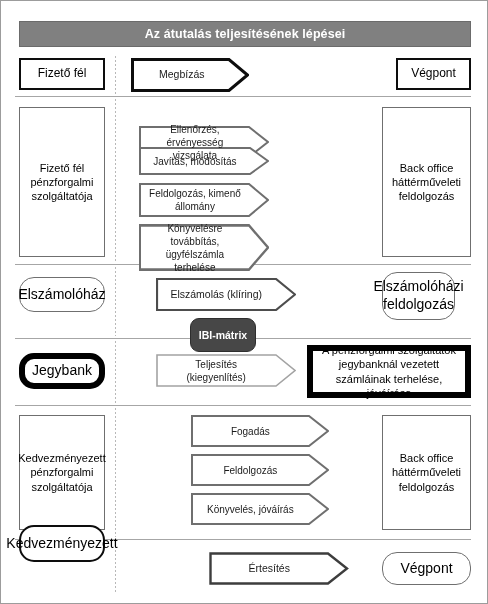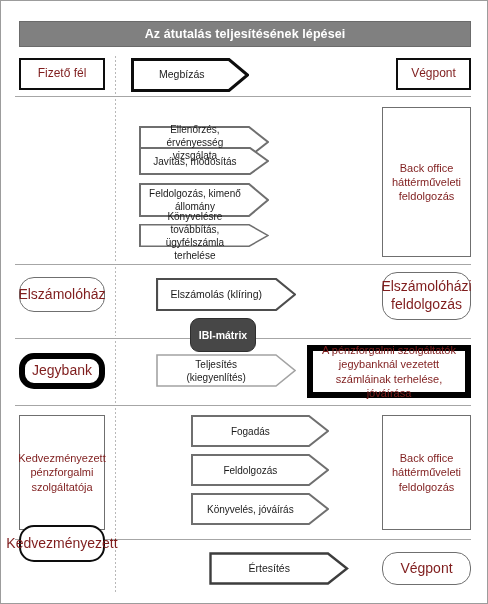--- a/index.html
+++ b/index.html
@@ -59,21 +59,21 @@
 
   
   .box {
     position: absolute;
     box-sizing: border-box;
     background: #ffffff;
     display: flex;
     align-items: center;
     justify-content: center;
     text-align: center;
-    color: #7f1d1d;
+    color: #000000;
     line-height: 1.28;
   }
   .box.thick  { border: 2.5px solid #0d0d0d; }
   .box.medium { border: 1.6px solid #6f6f6f; }
   .box.thin   { border: 6px solid #000000; }
 
   
   .arrow {
     position: absolute;
     box-sizing: border-box;
@@ -144,20 +144,21 @@
 
   <div class="arrow fs105" style="left:130px; top:57px; width:118px; height:34px;">
     <svg viewBox="0 0 118 34" preserveAspectRatio="none">
       <polygon points="1.5,1.5 98,1.5 116.5,17 98,32.5 1.5,32.5" fill="#ffffff" stroke="#0d0d0d" stroke-width="3" stroke-linejoin="miter"></polygon>
     </svg>
     <span class="alabel">Megbízás</span>
   </div>
 
   <div class="box thick fs12" style="left:395px; top:57px; width:75px; height:32px;">Végpont</div>
 
+  <div class="box medium fs11" style="left:18px; top:106px; width:86px; height:150px; padding:0 5px;">Fizető fél pénzforgalmi szolgáltatója</div>
 
   <div class="arrow fs10" style="left:138px; top:106px; width:130px; height:32px;margin-top:19px;">
     <svg viewBox="0 0 130 32" preserveAspectRatio="none">
       <polygon points="1,1 110,1 129,16 110,31 1,31" fill="#ffffff" stroke="#6f6f6f" stroke-width="2" stroke-linejoin="miter"></polygon>
     </svg>
     <span class="alabel">Ellenőrzés, érvényesség vizsgálata</span>
   </div>
 
   <div class="arrow fs10" style="left:138px; top:182px; width:130px; height:34px;">
     <svg viewBox="0 0 130 34" preserveAspectRatio="none">
@@ -166,39 +167,39 @@
     <span class="alabel">Feldolgozás, kimenő állomány</span>
   </div>
 
   <div class="arrow fs10" style="left:138px; top:146px; width:130px; height:28px;">
     <svg viewBox="0 0 130 28" preserveAspectRatio="none">
       <polygon points="1,1 111,1 129,14 111,27 1,27" fill="#ffffff" stroke="#6f6f6f" stroke-width="2" stroke-linejoin="miter"></polygon>
     </svg>
     <span class="alabel">Javítás, módosítás</span>
   </div>
 
-  <div class="arrow fs10" style="left:138px; top:223px; width:130px; height:23px;">
+  <div class="arrow fs10" style="left:138px; top:223px; width:130px; height:47px;">
     <svg viewBox="0 0 130 33" preserveAspectRatio="none">
       <polygon points="1,1 110,1 129,16.5 110,32 1,32" fill="#ffffff" stroke="#6f6f6f" stroke-width="2" stroke-linejoin="miter"></polygon>
     </svg>
     <span class="alabel">Könyvelésre továbbítás, ügyfélszámla terhelése</span>
   </div>
 
   <div class="box medium fs11" style="left:381px; top:106px; width:89px; height:150px; padding:0 5px;">Back office háttérműveleti feldolgozás</div>
 
   <div class="box medium fs115" style="left:18px; top:276px; width:86px; height:35px;">Elszámolóház</div>
 
   <div class="arrow fs105" style="left:155px; top:277px; width:140px; height:33px;">
     <svg viewBox="0 0 140 33" preserveAspectRatio="none">
       <polygon points="1,1 120,1 139,16.5 120,32 1,32" fill="#ffffff" stroke="#4d4d4d" stroke-width="2.2" stroke-linejoin="miter"></polygon>
     </svg>
     <span class="alabel">Elszámolás (klíring)</span>
   </div>
 
-  <div class="box medium fs115" style="left:381px; top:271px; width:89px; height:48px; padding:0 4px;">Elszámolóházi feldolgozás</div>
+  <div class="box medium fs115" style="left:381px; top:271px; width:73px; height:48px; padding:0 4px;">Elszámolóházi feldolgozás</div>
 
   <div class="ibi" style="left:189px; top:317px; width:66px; height:34px;">IBI-mátrix</div>
 
   <div class="box thin fs115" style="left:18px; top:352px; width:86px; height:36px;">Jegybank</div>
 
   <div class="arrow fs10" style="left:155px; top:353px; width:140px; height:33px;">
     <svg viewBox="0 0 140 33" preserveAspectRatio="none">
       <polygon points="1,1 120,1 139,16.5 120,32 1,32" fill="#ffffff" stroke="#a3a3a3" stroke-width="1.6" stroke-linejoin="miter"></polygon>
     </svg>
     <span class="alabel">Teljesítés (kiegyenlítés)</span>

